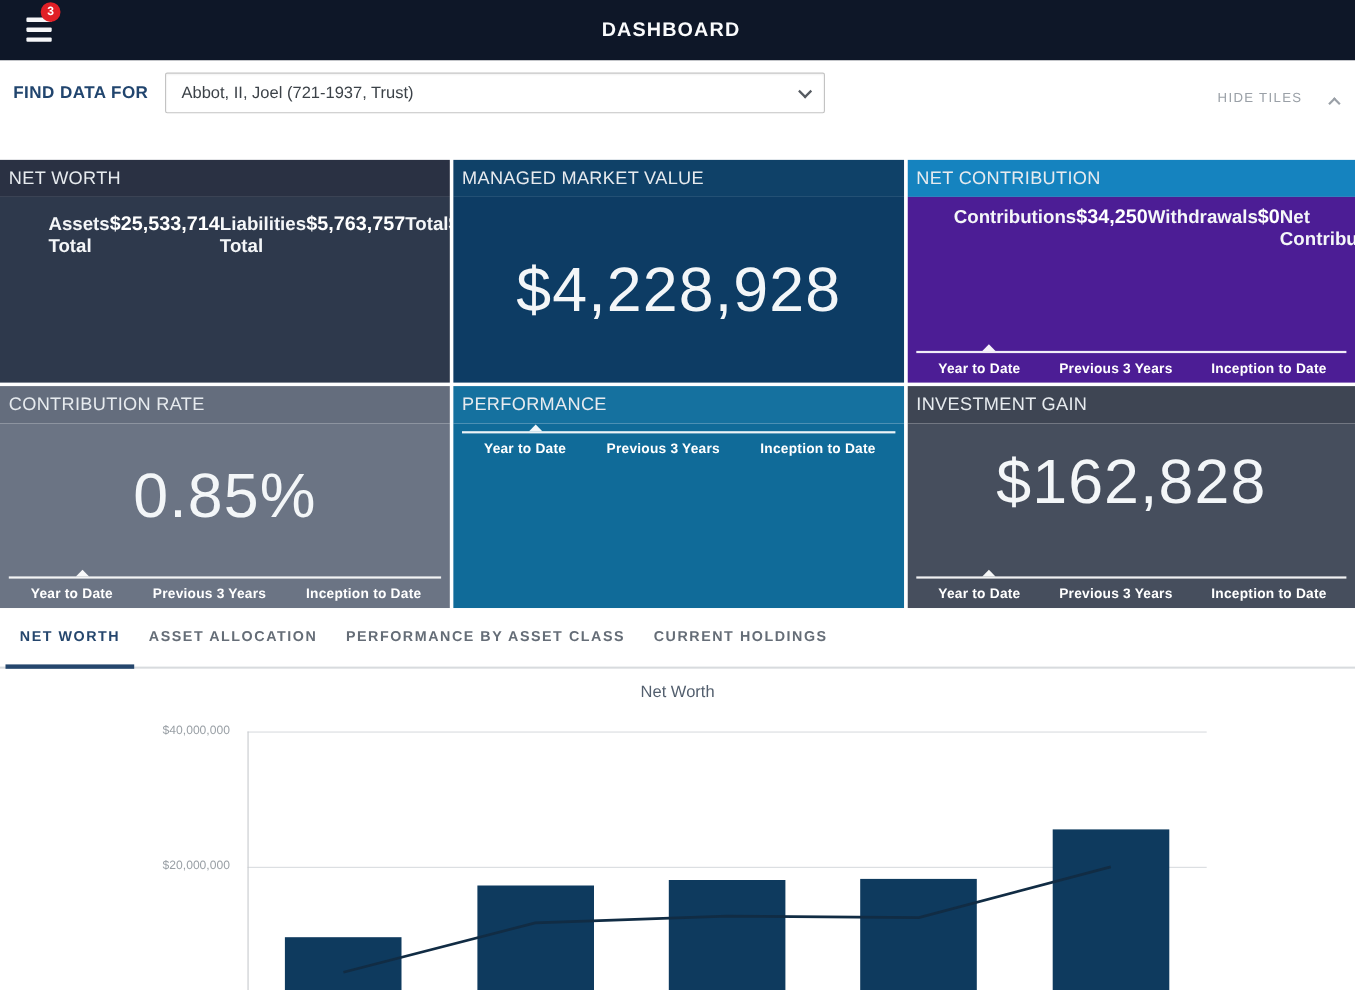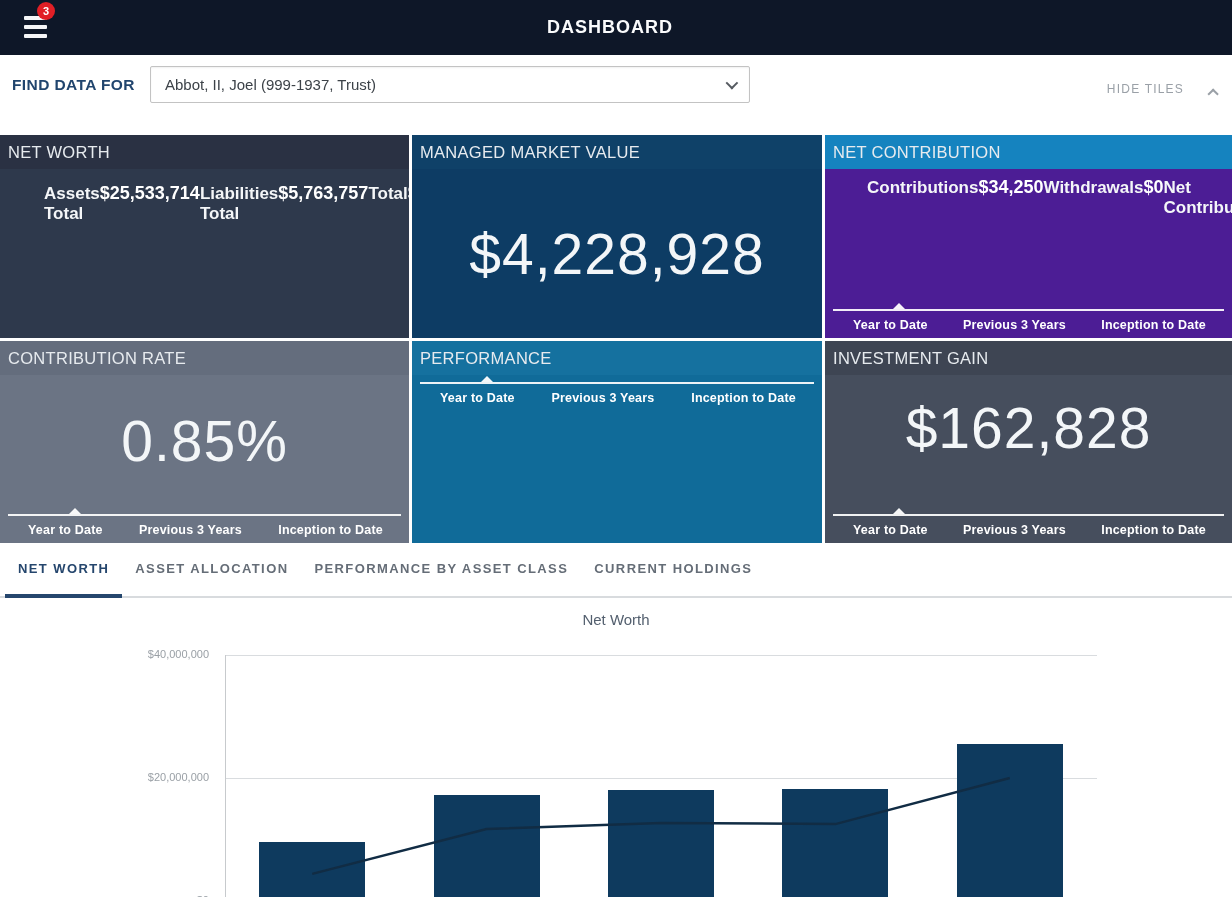--- a/index.html
+++ b/index.html
@@ -14,21 +14,21 @@
     flex-direction: column; justify-content: space-between; }
   .hamburger i { display: block; height: 4px; background: #f5f6f8; border-radius: 1px; }
   .badge { position: absolute; left: 13px; top: -11px; min-width: 18px; height: 18px; border-radius: 9px;
     background: #e11f26; color: #fff; font-size: 11px; font-weight: 700; display: flex;
     align-items: center; justify-content: center; }
   .nav-title { position: absolute; left: 0; right: 12px; top: 0; height: 55px; display: flex;
     align-items: center; justify-content: center; color: #fafbfc; font-size: 18px;
     font-weight: 700; letter-spacing: 1px; }
 
   
-  .finder { position: relative; height: 80px; background: #fff; }
+  .finder { position: relative; height: 90px; background: #fff; }
   .finder-label { position: absolute; left: 12px; top: 66px; height: 37px; line-height: 37px;
     transform: translateY(-55px); }
   .finder-label, .finder-label span { color: #21456e; font-size: 15.5px; font-weight: 700; letter-spacing: .4px; }
   .select { position: absolute; left: 150px; top: 11px; width: 600px; height: 37px;
     border: 1px solid #c3c3c3; border-radius: 2px; background: #fff; display: flex;
     align-items: center; padding: 0 14px; cursor: pointer; box-shadow: inset 0 1px 2px rgba(0,0,0,.06); }
   .select-value { color: #3c4248; font-size: 15px; }
   .chev-down { margin-left: auto; width: 9px; height: 9px; border-right: 2px solid #565b61;
     border-bottom: 2px solid #565b61; transform: rotate(45deg) translateY(-2px); }
   .hide-tiles { position: absolute; right: 17px; top: 27px; display: flex; align-items: flex-end;
@@ -115,21 +115,21 @@
       <span class="badge">3</span>
     </div>
     <div class="nav-title">DASHBOARD</div>
   </header>
 
   <section class="finder">
     <div class="finder-label">
       <span>FIND DATA FOR</span>
     </div>
     <div class="select">
-      <span class="select-value">Abbot, II, Joel (999-1937, Trust)</span>
+      <span class="select-value">Abbot, II, Joel (721-1937, Trust)</span>
       <span class="chev-down"></span>
     </div>
     <button class="hide-tiles">
       <span>HIDE TILES</span>
       <span class="chev-up"></span>
     </button>
   </section>
 
   <section class="tiles">
 

